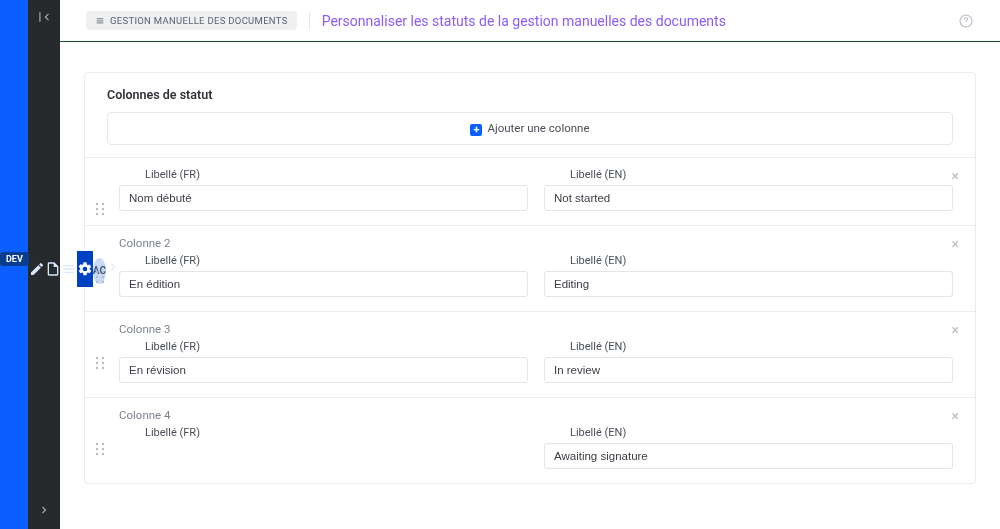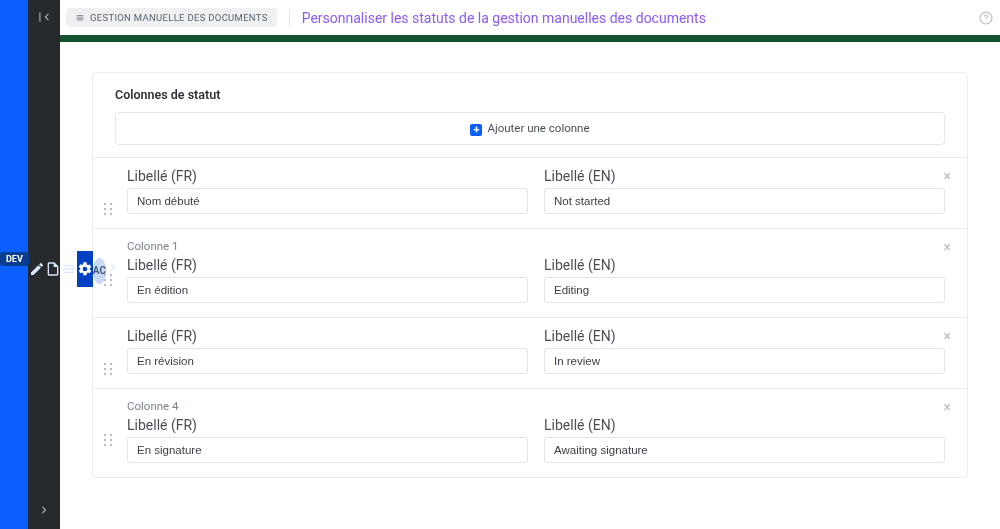--- a/index.html
+++ b/index.html
@@ -95,24 +95,24 @@
   justify-content: center;
   color: #a9aeb3;
   margin-bottom: 4px;
 }
 
 
 .main { flex: 1; display: flex; flex-direction: column; background: #fff; }
 
 .topbar {
   height: 42px;
-  border-bottom: 7px solid #14532d;
-  display: flex;
-  align-items: center;
-  padding: 0 6px;
+  border-bottom: 1px solid #14532d;
+  display: flex;
+  align-items: center;
+  padding: 0 26px;
   gap: 12px;
 }
 .breadcrumb-chip {
   background: #eef0f2;
   border-radius: 4px;
   padding: 4px 9px;
   font-size: 9.5px;
   color: #5a6370;
   letter-spacing: 0.3px;
   display: flex;
@@ -133,21 +133,21 @@
 }
 .help-icon {
   width: 16px; height: 16px;
   color: #b7bcc4;
   cursor: pointer;
 }
 
 .content {
   flex: 1;
   overflow-y: auto;
-  padding: 30px 32px 12px;
+  padding: 30px 24px 12px;
 }
 .card {
   background: #fff;
   border: 1px solid #eaecef;
   border-radius: 4px;
   max-width: 940px;
   margin: 0 auto;
 }
 .card-header {
   padding: 14px 22px 10px;
@@ -206,24 +206,25 @@
   cursor: pointer;
   font-size: 14px;
 }
 .fields {
   display: flex;
   gap: 16px;
   padding-left: 20px;
 }
 .field { flex: 1; }
 .field-label {
-  font-size: 14px;
+  font-size: 11px;
   color: #4a4f57;
   margin-bottom: 4px;
   display: block;
+  margin-left: 26px;
 }
 .field-input {
   width: 100%;
   border: 1px solid #e1e4e8;
   border-radius: 3px;
   padding: 6px 9px;
   font-size: 11.5px;
   color: #3b3f46;
   background: #fff;
 }
@@ -338,21 +339,21 @@
     <div class="handle">
       <svg width="10" height="14" viewBox="0 0 10 14" fill="currentColor">
                   <circle cx="2" cy="2" r="1.2"></circle>
                   <circle cx="8" cy="2" r="1.2"></circle>
                   <circle cx="2" cy="7" r="1.2"></circle>
                   <circle cx="8" cy="7" r="1.2"></circle>
                   <circle cx="2" cy="12" r="1.2"></circle>
                   <circle cx="8" cy="12" r="1.2"></circle>
                 </svg>
     </div>
-    <div class="column-title">Colonne 1</div>
+    <div class="column-title">Colonne 2</div>
     <div class="close-col">×</div>
     <div class="fields">
       <div class="field">
         <label class="field-label">Libellé (FR)</label>
         <input class="field-input" value="En édition" style="">
       </div>
       <div class="field">
         <label class="field-label">Libellé (EN)</label>
         <input class="field-input" value="Editing" style="">
       </div>
@@ -362,20 +363,21 @@
     <div class="handle">
       <svg width="10" height="14" viewBox="0 0 10 14" fill="currentColor">
                   <circle cx="2" cy="2" r="1.2"></circle>
                   <circle cx="8" cy="2" r="1.2"></circle>
                   <circle cx="2" cy="7" r="1.2"></circle>
                   <circle cx="8" cy="7" r="1.2"></circle>
                   <circle cx="2" cy="12" r="1.2"></circle>
                   <circle cx="8" cy="12" r="1.2"></circle>
                 </svg>
     </div>
+    <div class="column-title">Colonne 3</div>
     <div class="close-col">×</div>
     <div class="fields">
       <div class="field">
         <label class="field-label">Libellé (FR)</label>
         <input class="field-input" value="En révision" style="">
       </div>
       <div class="field">
         <label class="field-label">Libellé (EN)</label>
         <input class="field-input" value="In review" style="">
       </div>
@@ -390,21 +392,20 @@
                   <circle cx="8" cy="7" r="1.2"></circle>
                   <circle cx="2" cy="12" r="1.2"></circle>
                   <circle cx="8" cy="12" r="1.2"></circle>
                 </svg>
     </div>
     <div class="column-title">Colonne 4</div>
     <div class="close-col">×</div>
     <div class="fields">
       <div class="field">
         <label class="field-label">Libellé (FR)</label>
-        <input class="field-input" value="En signature" style="">
       </div>
       <div class="field">
         <label class="field-label">Libellé (EN)</label>
         <input class="field-input" value="Awaiting signature" style="">
       </div>
     </div>
   </div>
           </div>
       </div>
     </div>

